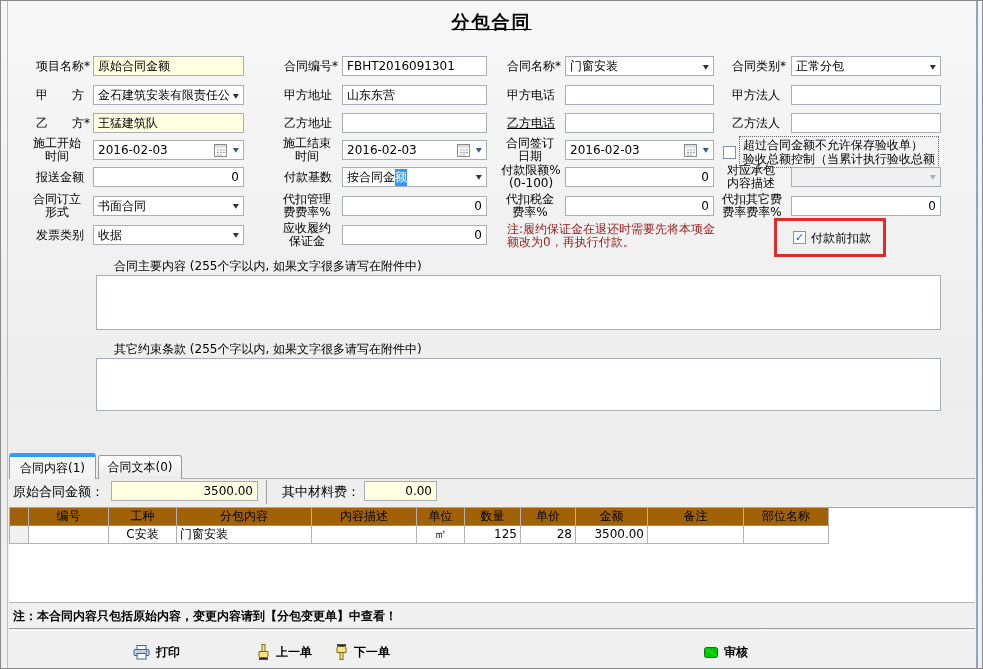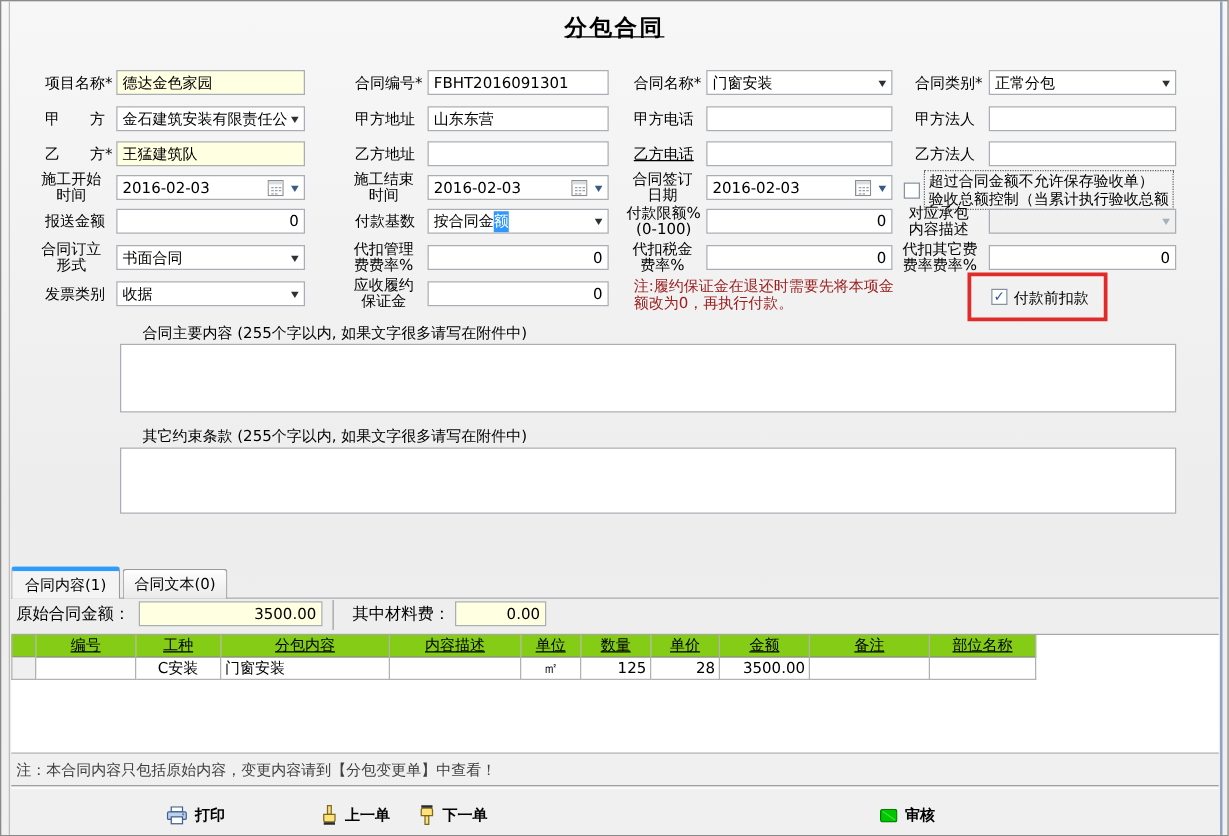--- a/index.html
+++ b/index.html
@@ -30,43 +30,43 @@
   .redbox{position:absolute;border:3px solid #E02B2B;box-sizing:border-box;}
   .tarea{position:absolute;background:#fff;border:1px solid #A9AEB5;box-sizing:border-box;padding:2px 4px;cursor:text;}
   .tab{position:absolute;box-sizing:border-box;border:1px solid #9A9A9A;border-bottom:none;border-radius:3px 3px 0 0;
        display:flex;align-items:center;justify-content:center;cursor:pointer;background:linear-gradient(#FEFEFE,#EAEAEA);}
   .tab.active{background:#F4F4F4;border-top:4px solid #2E9BFF;z-index:3;}
   .panel-line{position:absolute;left:8px;top:477px;width:966px;height:1px;background:#ABABAB;}
   .vdiv{position:absolute;width:1px;background:#A0A0A0;}
   .gridwrap{position:absolute;left:8px;top:506px;width:966px;height:95px;background:#fff;border-top:1px solid #A6A6A6;box-sizing:border-box;}
   .g-row{position:absolute;left:0;display:flex;}
   .g-cell{box-sizing:border-box;height:18px;line-height:16px;padding:0 3px;border-right:1px solid #B2B2B2;border-bottom:1px solid #B2B2B2;overflow:hidden;white-space:nowrap;}
-  .g-head .g-cell{background:#84cc16;text-align:center;border-bottom:1px solid #8E8E8E;cursor:pointer;text-decoration:underline;}
+  .g-head .g-cell{background:#a16207;text-align:center;border-bottom:1px solid #8E8E8E;cursor:pointer;}
   .g-ind{background:#F0F0F0;border-left:1px solid #B2B2B2;}
   .ac{text-align:center}.ar{text-align:right}.al{text-align:left}
   .notebar{position:absolute;left:8px;top:601px;width:966px;height:27px;background:#F0F0F0;
            border-top:1px solid #B5B5B5;border-bottom:1px solid #9E9E9E;box-sizing:border-box;}
-  .notebar .txt{position:absolute;left:4px;top:5px;color:#404040;font-weight:normal;white-space:nowrap;}
+  .notebar .txt{position:absolute;left:4px;top:5px;color:#000000;font-weight:bold;white-space:nowrap;}
   .toolbar{position:absolute;left:8px;top:629px;width:966px;height:39px;background:#F0F0F0;border-top:1px solid #FFF;}
   .tbtn{position:absolute;top:12px;height:18px;display:flex;align-items:center;gap:6px;font-weight:bold;cursor:pointer;white-space:nowrap;}
   .icon{display:inline-flex;flex:0 0 auto;}
   .flipv{transform:rotate(180deg);}
 </style>
 </head>
 <body>
 
 <div id="app">
   <div class="frame-left"></div>
   <div class="frame-right"></div>
 
   <div class="title">分包合同</div>
 
   <div class="lbl" style="left:35px;top:58px;">项目名称*</div>
   <div class="field yellow" style="left:92px;top:55px;width:151px;">
-      <span class="val">德达金色家园</span>
+      <span class="val">原始合同金额</span>
     </div>
   <div class="lbl" style="left:283px;top:58px;">合同编号*</div>
   <div class="field" style="left:341px;top:55px;width:145px;">
       <span class="val">FBHT2016091301</span>
     </div>
   <div class="lbl" style="left:506px;top:58px;">合同名称*</div>
   <div class="field" style="left:564px;top:55px;width:149px;">
       <span class="val">门窗安装</span>
       <span class="arr">▼</span>
     </div>

